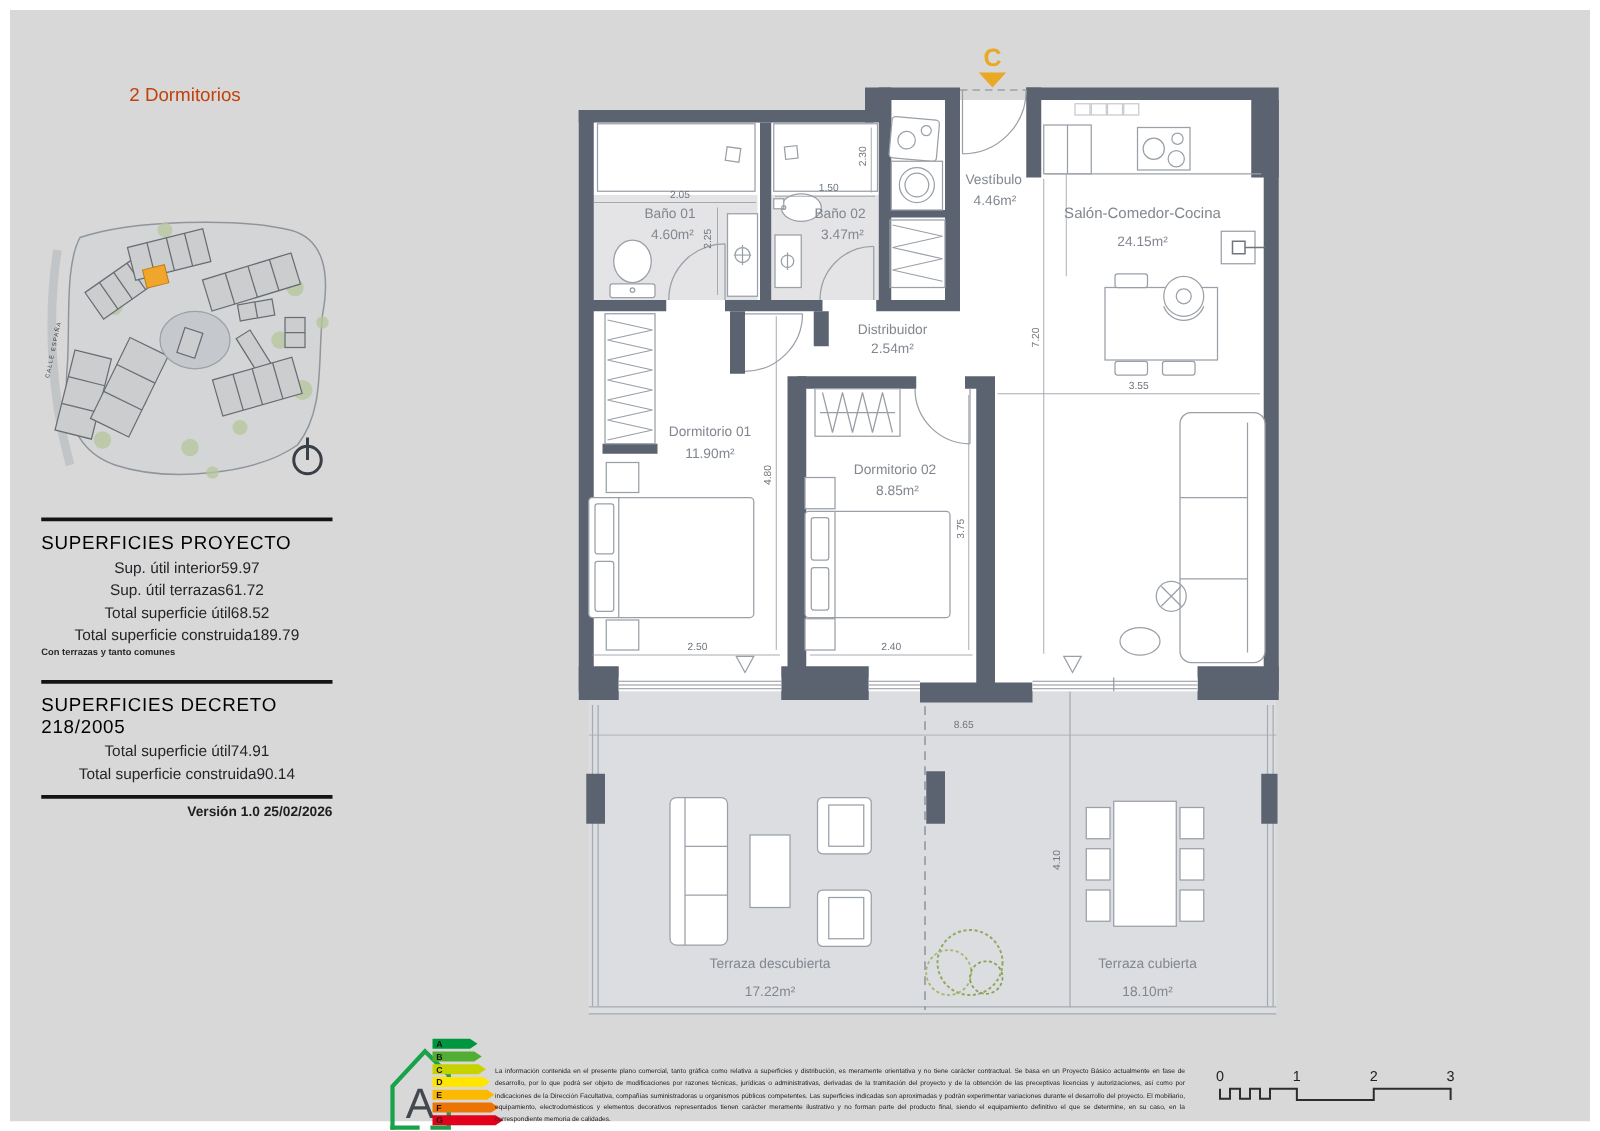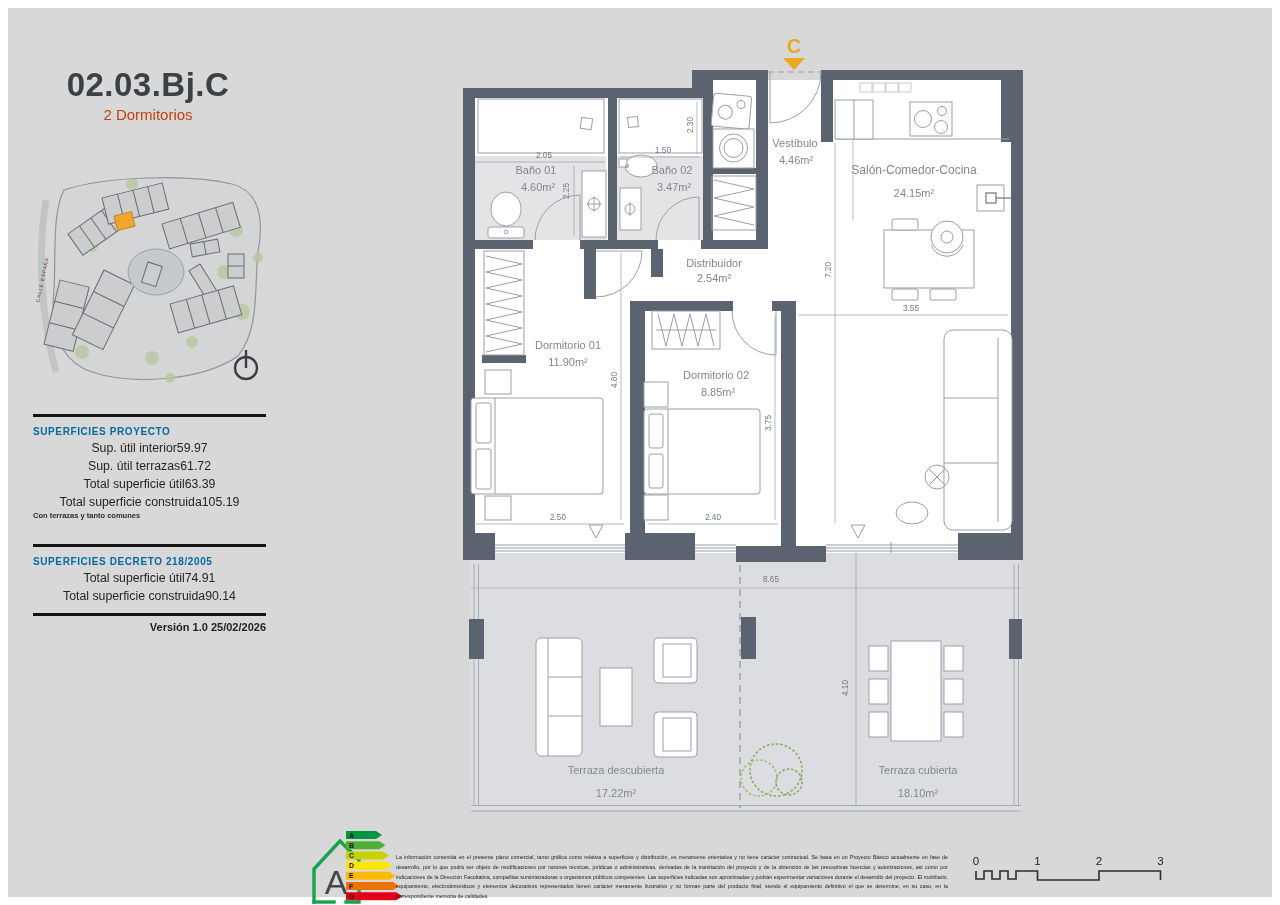--- a/index.html
+++ b/index.html
@@ -5,21 +5,21 @@
   html,body{margin:0;padding:0;}
   body{width:1280px;height:905px;background:#ffffff;position:relative;overflow:hidden;
        font-family:"Liberation Sans", sans-serif;}
   .canvas{position:absolute;left:8px;top:8px;width:1264px;height:889px;background:#d8d8d8;}
   .hdr{position:absolute;left:0;top:58px;width:280px;text-align:center;color:#3b4046;}
   .hdr .t{font-size:33px;font-weight:600;letter-spacing:.5px;}
   .hdr .s{font-size:15px;margin-top:2px;color:#c2410c;}
   .siteplan{position:absolute;left:20px;top:160px;}
   .tbl{position:absolute;left:25px;width:233px;color:#222;}
   .rule{border-top:3px solid #141414;margin:0;}
-  .tbl .title{font-weight:700;font-size:10px;letter-spacing:.6px;margin-top:9px;color:#0369a1;}
+  .tbl .title{font-weight:400;font-size:15px;letter-spacing:.6px;margin-top:9px;color:#000000;}
   .row{display:flex;justify-content:center;font-size:12.3px;margin-top:4px;color:#232528;}
   .row .v{font-weight:400;}
   .note{font-size:7.5px;font-weight:700;margin-top:2px;color:#2a2a2a;}
   .version{font-size:11px;font-weight:700;text-align:right;margin-top:5px;color:#1f1f1f;}
   .plan{position:absolute;left:448px;top:18px;}
   .energy{position:absolute;left:298px;top:820px;}
   .disclaimer{position:absolute;left:388px;top:845px;width:552px;font-size:5.3px;
               line-height:1.85;color:#222;text-align:justify;}
   .scalebar{position:absolute;left:952px;top:843px;}
   svg text{font-family:"Liberation Sans", sans-serif;}
@@ -29,21 +29,20 @@
   .fx{stroke:#9aa0a7;stroke-width:1;fill:#ffffff;}
   .fxn{stroke:#9aa0a7;stroke-width:1;fill:none;}
   .thin{stroke:#aab0b6;stroke-width:.8;fill:none;}
 </style>
 </head>
 <body>
 
 <div class="canvas">
 
   <div class="hdr">
-    <div class="t">02.03.Bj.C</div>
     <div class="s">2 Dormitorios</div>
   </div>
 
   <svg class="siteplan" width="248" height="234" viewBox="0 0 248 234">
     <path d="M36,22 C78,8 160,6 204,16 C232,23 236,52 230,84 C226,122 232,160 210,188 C176,212 106,218 64,204 C32,193 22,162 26,122 C28,88 24,44 36,22 Z" fill="#d4d5d6" stroke="#90959b" stroke-width="1.2"></path>
     <path d="M18,32 C10,82 12,146 28,204" fill="none" stroke="#c2c5c8" stroke-width="7"></path>
     <g fill="#b6c79c" opacity="0.75">
       <circle cx="104" cy="16" r="6"></circle>
         <circle cx="152" cy="58" r="7"></circle>
         <circle cx="172" cy="64" r="5"></circle>
@@ -126,25 +125,25 @@
     <div class="row">
       <span>Sup. útil interior</span>
       <span class="v">59.97</span>
     </div>
     <div class="row">
       <span>Sup. útil terrazas</span>
       <span class="v">61.72</span>
     </div>
     <div class="row">
       <span>Total superficie útil</span>
-      <span class="v">63.39</span>
+      <span class="v">68.52</span>
     </div>
     <div class="row">
       <span>Total superficie construida</span>
-      <span class="v">105.19</span>
+      <span class="v">189.79</span>
     </div>
     <div class="note">Con terrazas y tanto comunes</div>
   </div>
 
   <div class="tbl" style="top:536px;">
     <div class="rule"></div>
     <div class="title">SUPERFICIES DECRETO 218/2005</div>
     <div class="row">
       <span>Total superficie útil</span>
       <span class="v">74.91</span>

